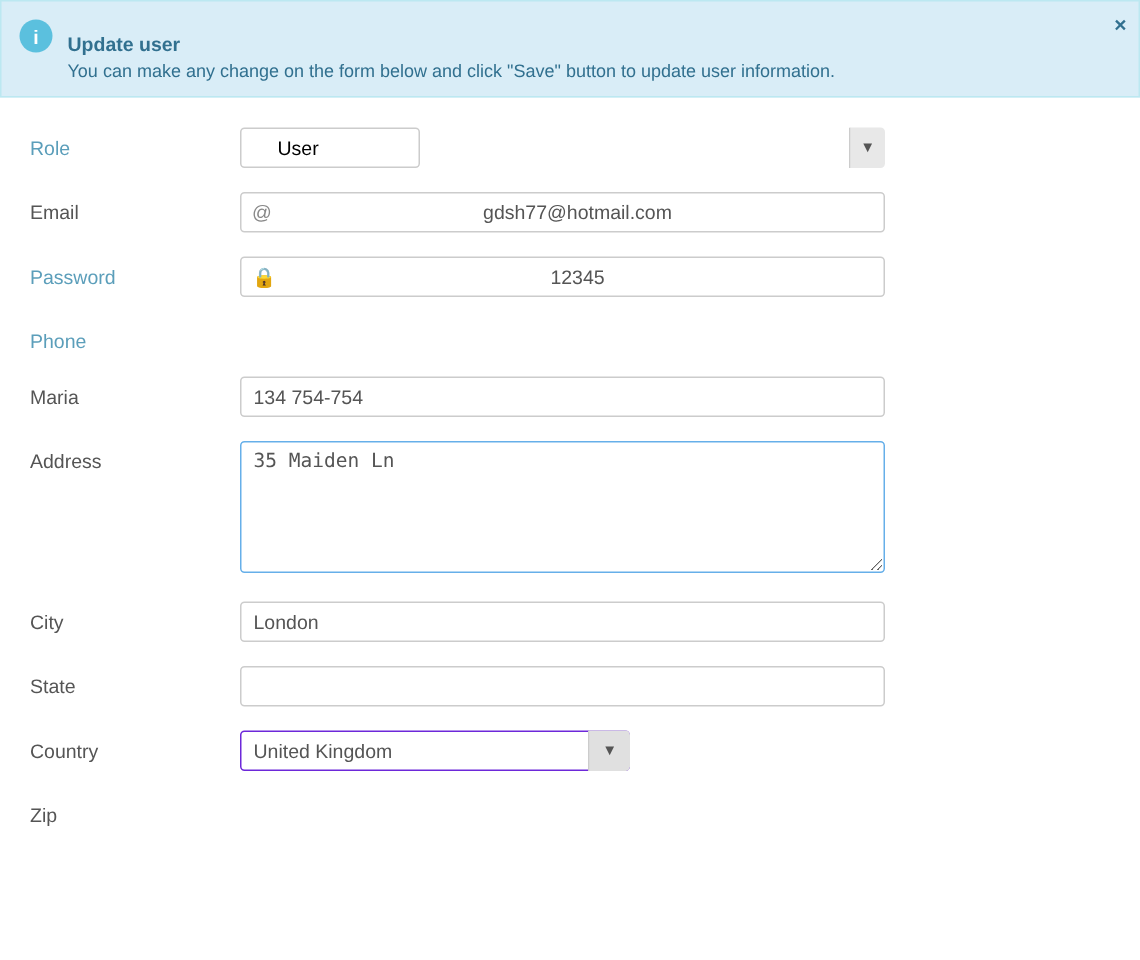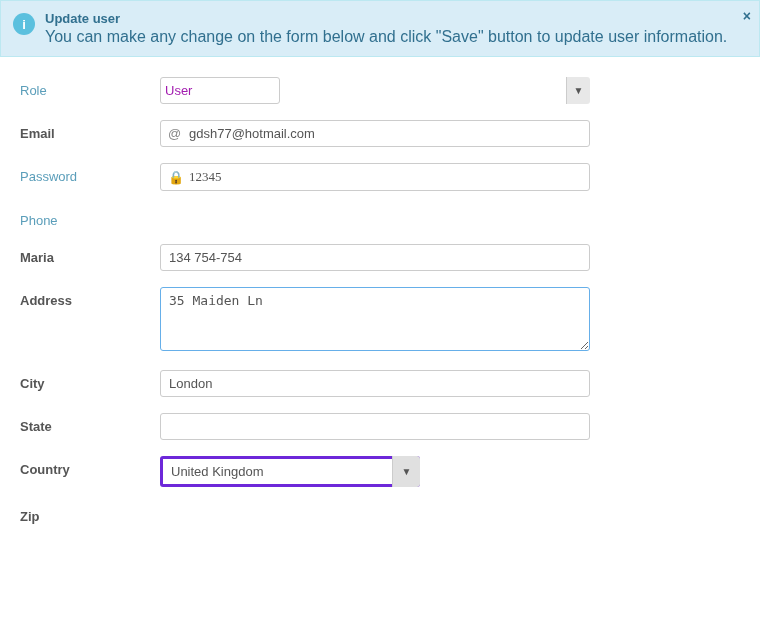--- a/index.html
+++ b/index.html
@@ -51,24 +51,25 @@
     .info-banner .banner-text {
       flex: 1;
     }
 
     .info-banner .banner-title {
       font-weight: bold;
       font-size: 13px;
       color: #31708f;
       display: block;
       margin-bottom: 2px;
+      margin-top: 11px;
     }
 
     .info-banner .banner-desc {
-      font-size: 16px;
+      font-size: 12px;
       color: #31708f;
     }
 
     .info-banner .close-btn {
       position: absolute;
       right: 8px;
       top: 8px;
       cursor: pointer;
       color: #31708f;
       font-size: 14px;
@@ -89,21 +90,20 @@
     .form-label {
       width: 140px;
       min-width: 140px;
       padding-top: 6px;
       font-size: 13px;
       color: #5b9eba;
     }
 
     .form-label.dark {
       color: #555;
-      font-weight: bold;
     }
 
     .form-input {
       flex: 1;
       max-width: 430px;
     }
 
     .form-input input[type="text"],
     .form-input input[type="password"],
     .form-input textarea {
@@ -111,55 +111,56 @@
       padding: 5px 8px;
       font-size: 13px;
       border: 1px solid #ccc;
       border-radius: 3px;
       color: #555;
       outline: none;
     }
 
     .form-input textarea {
       resize: both;
-      height: 64px;
+      height: 88px;
       border-color: #66afe9;
     }
 
     .input-with-icon {
       position: relative;
       display: flex;
       align-items: center;
     }
 
     .input-with-icon .input-icon {
       position: absolute;
       left: 8px;
       color: #888;
       font-size: 13px;
       pointer-events: none;
     }
 
     .input-with-icon input {
       padding-left: 28px !important;
+      text-align: center;
     }
 
     .role-select-wrapper {
       position: relative;
     }
 
     .role-select-wrapper select {
       appearance: none;
       -webkit-appearance: none;
-      padding: 5px 30px 5px 4px;
+      padding: 5px 30px 5px 24px;
       font-size: 13px;
       border: 1px solid #ccc;
       border-radius: 3px;
       background: #fff;
-      color: #a21caf;
+      color: #000000;
       cursor: pointer;
       outline: none;
       min-width: 120px;
     }
 
     .role-select-wrapper .arrow-box {
       position: absolute;
       right: 0;
       top: 0;
       bottom: 0;
@@ -179,21 +180,21 @@
       position: relative;
       width: 260px;
     }
 
     .country-select-wrapper select {
       appearance: none;
       -webkit-appearance: none;
       width: 100%;
       padding: 5px 30px 5px 8px;
       font-size: 13px;
-      border: 3px solid #6d28d9;
+      border: 1px solid #6d28d9;
       border-radius: 3px;
       background: #fff;
       color: #555;
       cursor: pointer;
       outline: none;
     }
 
     .country-select-wrapper .arrow-box {
       position: absolute;
       right: 0;
@@ -249,21 +250,21 @@
           <input type="text" value="gdsh77@hotmail.com" style="">
         </div>
       </div>
     </div>
 
     <div class="form-row">
       <div class="form-label" style="color:#5b9eba;">Password</div>
       <div class="form-input">
         <div class="input-with-icon">
           <span class="input-icon">🔒</span>
-          <input type="text" value="12345" style="padding-left: 30px; font-family: Liberation Serif, serif;">
+          <input type="text" value="12345" style="padding-left: 30px;">
         </div>
       </div>
     </div>
 
     <div class="form-row">
       <div class="form-label" style="color:#5b9eba;">Phone</div>
     </div>
 
     <div class="form-row">
       <div class="form-label dark">Maria</div>

